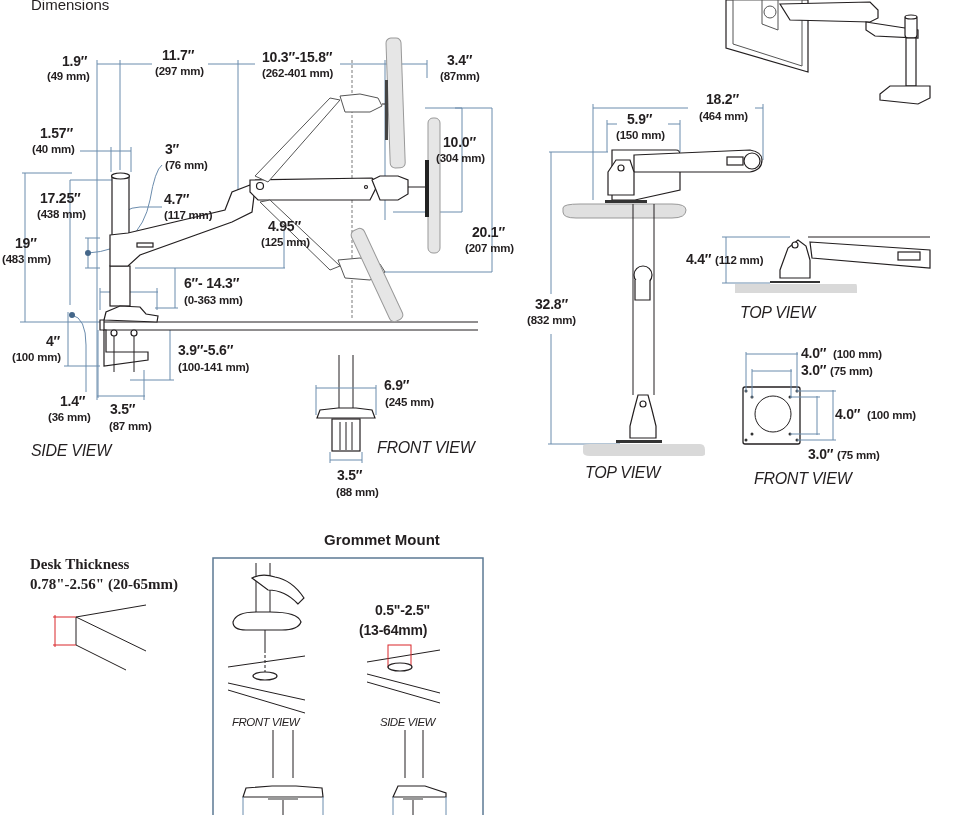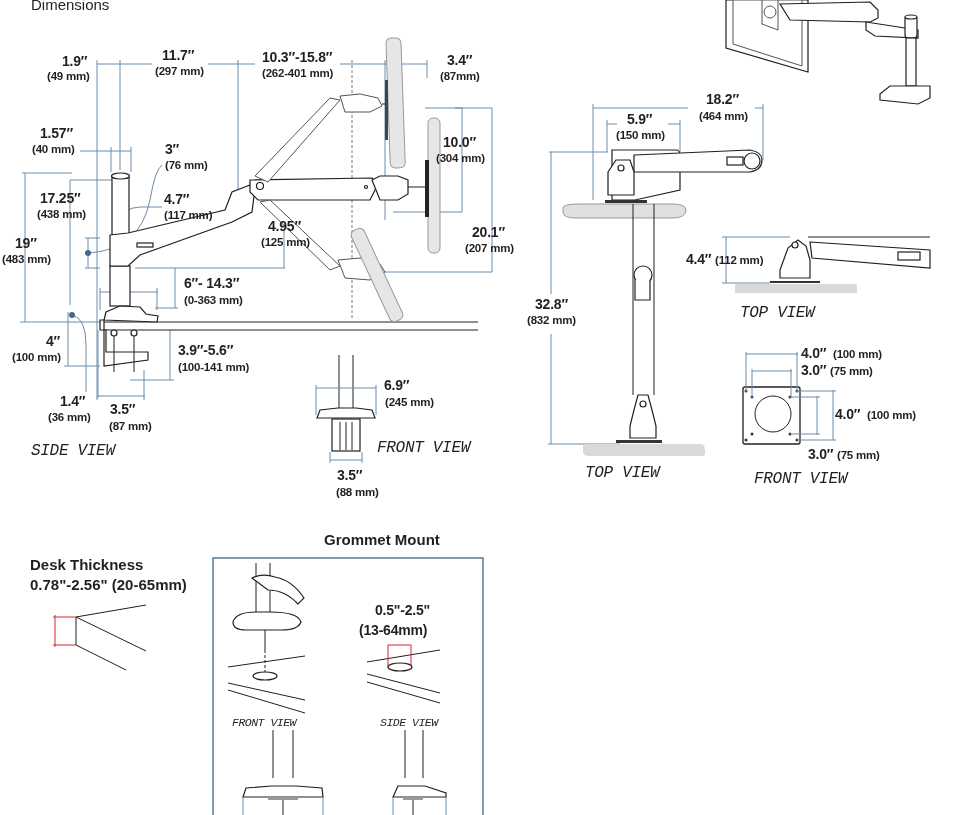--- a/index.html
+++ b/index.html
@@ -3,26 +3,26 @@
 <meta charset="utf-8">
 <style>
   html, body { margin: 0; padding: 0; background: #ffffff; }
   body { width: 977px; height: 815px; position: relative; overflow: hidden;
          font-family: "Liberation Sans", sans-serif; color: #231f20; }
   svg { position: absolute; left: 0; top: 0; }
   .lbl { position: absolute; font-family: "Liberation Sans", sans-serif; font-weight: bold;
          color: #231f20; white-space: nowrap; line-height: 1; }
   .big { font-size: 14px; letter-spacing: -0.2px; text-align: right; }
   .mm  { font-size: 11.5px; letter-spacing: -0.2px; text-align: right; }
-  .view { position: absolute; font-family: Liberation Mono, monospace; font-style: italic;
+  .view { position: absolute; font-family: Liberation Sans, sans-serif; font-style: italic;
           font-weight: normal; font-size: 16px; color: #231f20; white-space: nowrap; letter-spacing: -0.3px; }
   .view-sm { font-size: 11.5px; letter-spacing: -0.5px; }
   .title { position: absolute; left: 31px; top: -4px; font-size: 15px; font-weight: normal; color: #231f20; }
   .box-title { font-size: 15px; }
-  .desk-h { font-size: 15px; }
+  .desk-h { font-size: 15px; font-family: Liberation Serif, serif; }
 </style>
 </head>
 <body>
 
 <svg width="977" height="815" viewBox="0 0 977 815">
   <defs>
     <style>
       .dl { stroke: #6b8cad; stroke-width: 1; fill: none; }
       .ink { stroke: #231f20; stroke-width: 1.2; fill: #fff; }
       .ink2 { stroke: #231f20; stroke-width: 1; fill: none; }

